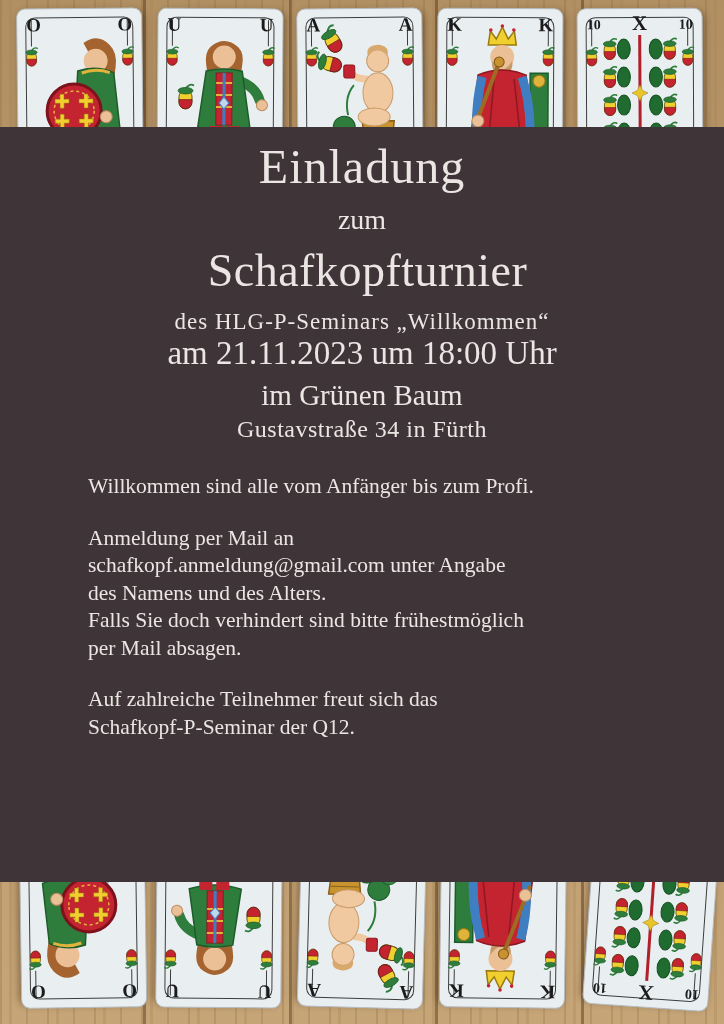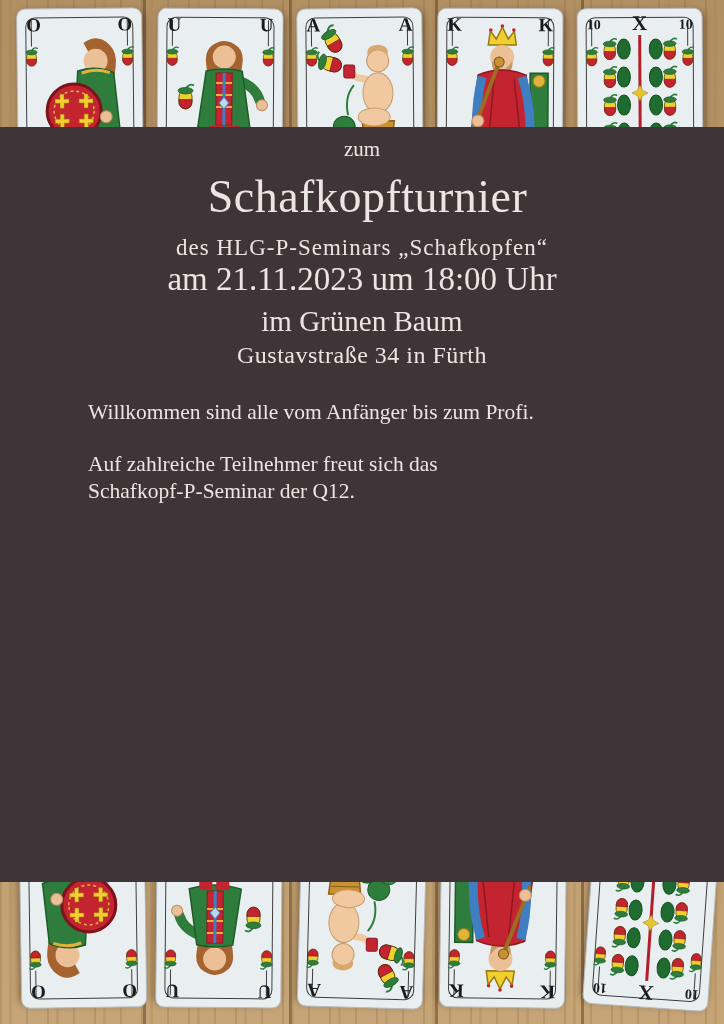--- a/index.html
+++ b/index.html
@@ -29,21 +29,21 @@
   .idx{position:absolute;top:6px;font:600 19px "Liberation Serif",serif;color:#1b1b1b;line-height:1;}
   .idx.tl{left:9px}.idx.tr{right:9px}
   .card.ten .idx.tl,.card.ten .idx.tr{font-size:14px;top:9px;}
   .idx.tc{left:0;right:0;top:4px;text-align:center;font-size:21px;}
   
   .panel{
     position:absolute;left:0;top:127px;width:724px;height:755px;
     background:#3f3538;color:#ebe6e4;text-align:center;
   }
   .title{font-size:48px;margin-top:12px;letter-spacing:1px;}
-  .connector{font-size:21px;margin-top:10px;}
+  .connector{font-size:28px;margin-top:10px;}
   .event{font-size:46px;margin-top:8px;letter-spacing:.5px;padding-left:11px;}
   .organizer{font-size:23px;margin-top:12px;letter-spacing:1px;}
   .datetime{font-size:33px;margin-top:0;}
   .venue{font-size:29px;margin-top:7px;}
   .address{font-size:24px;margin-top:4px;letter-spacing:.5px;}
   .bodytext{margin:30px 38px 0 88px;text-align:left;font-size:21.5px;line-height:27.5px;}
   .para{white-space:pre-line;margin:0 0 24px 0;}
   .hiddefs{position:absolute;width:0;height:0;overflow:hidden;}
 </style>
 </head>
@@ -208,28 +208,34 @@
       <svg class="art">
           <use href="#art-zehn"></use>
         </svg>
       <span class="idx tl">10</span>
       <span class="idx tc">X</span>
       <span class="idx tr">10</span>
     </div>
   </div>
 
   <div class="panel">
+    <div class="title">Einladung</div>
     <div class="connector">zum</div>
     <div class="event">Schafkopfturnier</div>
-    <div class="organizer">des HLG-P-Seminars „Schafkopfen“</div>
+    <div class="organizer">des HLG-P-Seminars „Willkommen“</div>
     <div class="datetime">am 21.11.2023 um 18:00 Uhr</div>
     <div class="venue">im Grünen Baum</div>
     <div class="address">Gustavstraße 34 in Fürth</div>
     <div class="bodytext">
       <p class="para">Willkommen sind alle vom Anfänger bis zum Profi.</p>
+      <p class="para">Anmeldung per Mail an
+schafkopf.anmeldung@gmail.com unter Angabe
+des Namens und des Alters.
+Falls Sie doch verhindert sind bitte frühestmöglich
+per Mail absagen.</p>
       <p class="para">Auf zahlreiche Teilnehmer freut sich das
 Schafkopf-P-Seminar der Q12.</p>
     </div>
   </div>
 
   <div class="strip bottom">
     <div class="card" style="left:20px;transform:rotate(179.2deg)">
       <svg class="art">
           <use href="#art-ober"></use>
         </svg>

